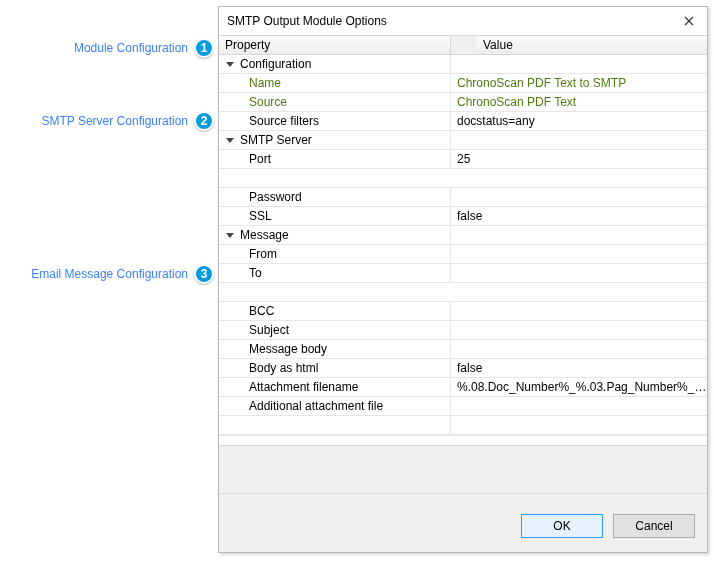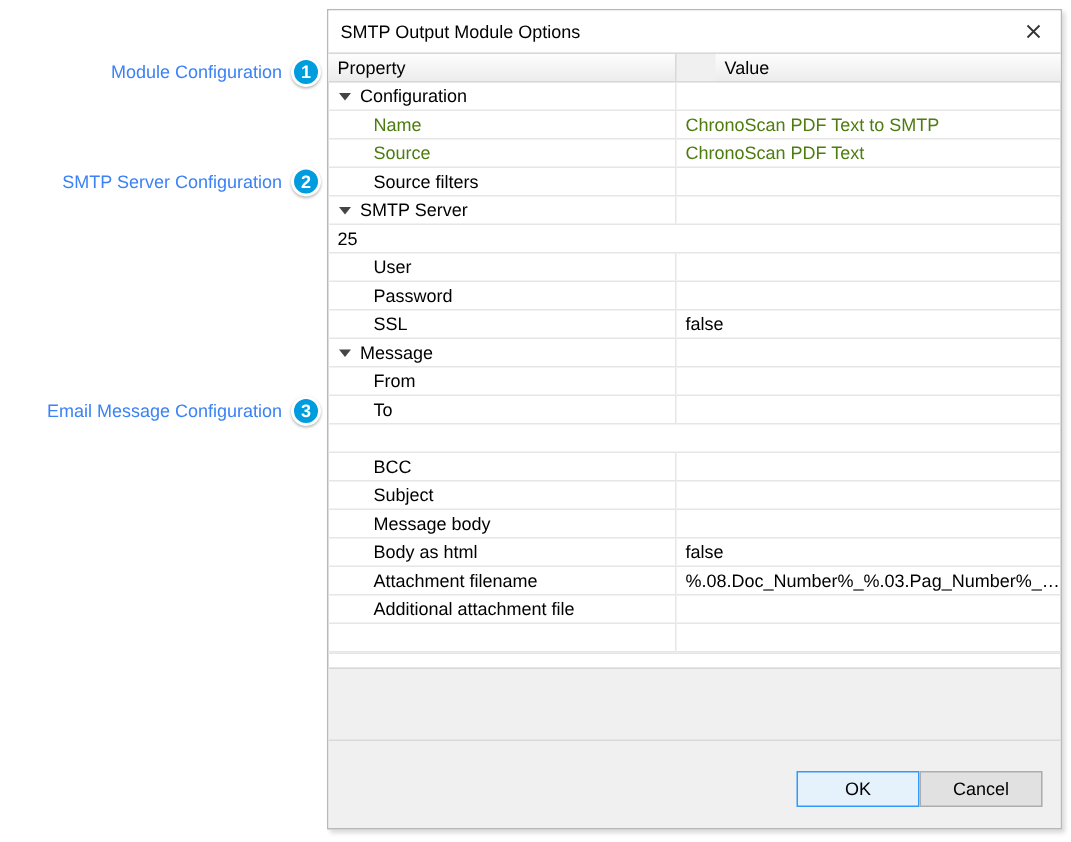--- a/index.html
+++ b/index.html
@@ -135,20 +135,21 @@
   .empty-area {
     flex: 1;
     border-top: 1px solid #e6e6e6;
   }
   .footer {
     background: #f0f0f0;
     border-top: 1px solid #d8d8d8;
     padding: 20px 12px 14px 12px;
     display: flex;
     justify-content: flex-end;
+    gap: 10px;
   }
   .btn {
     width: 82px;
     height: 24px;
     border: 1px solid #adadad;
     background: #e1e1e1;
     display: flex;
     align-items: center;
     justify-content: center;
     font-size: 12px;
@@ -219,40 +220,41 @@
     <div class="row disabled">
       <div class="cell-prop indent1">
           <span>Source</span>
         </div>
       <div class="cell-val">ChronoScan PDF Text</div>
     </div>
     <div class="row">
       <div class="cell-prop indent1">
           <span>Source filters</span>
         </div>
+      <div class="cell-val">docstatus=any</div>
     </div>
 
     <div class="row group">
       <div class="cell-prop">
         <span class="toggle">
           <svg width="9" height="9" viewBox="0 0 9 9">
               <path d="M1 2 L5 7 L9 2" fill="#444"></path>
             </svg>
         </span>
         <span>SMTP Server</span>
       </div>
       <div class="cell-val"></div>
     </div>
     <div class="row">
+      <div class="cell-prop indent1">
+          <span>Port</span>
+        </div>
       <div class="cell-val">25</div>
     </div>
     <div class="row">
-      <div class="cell-prop indent1">
-          <span>User</span>
-        </div>
       <div class="cell-val"></div>
     </div>
     <div class="row">
       <div class="cell-prop indent1">
           <span>Password</span>
         </div>
       <div class="cell-val"></div>
     </div>
     <div class="row">
       <div class="cell-prop indent1">

